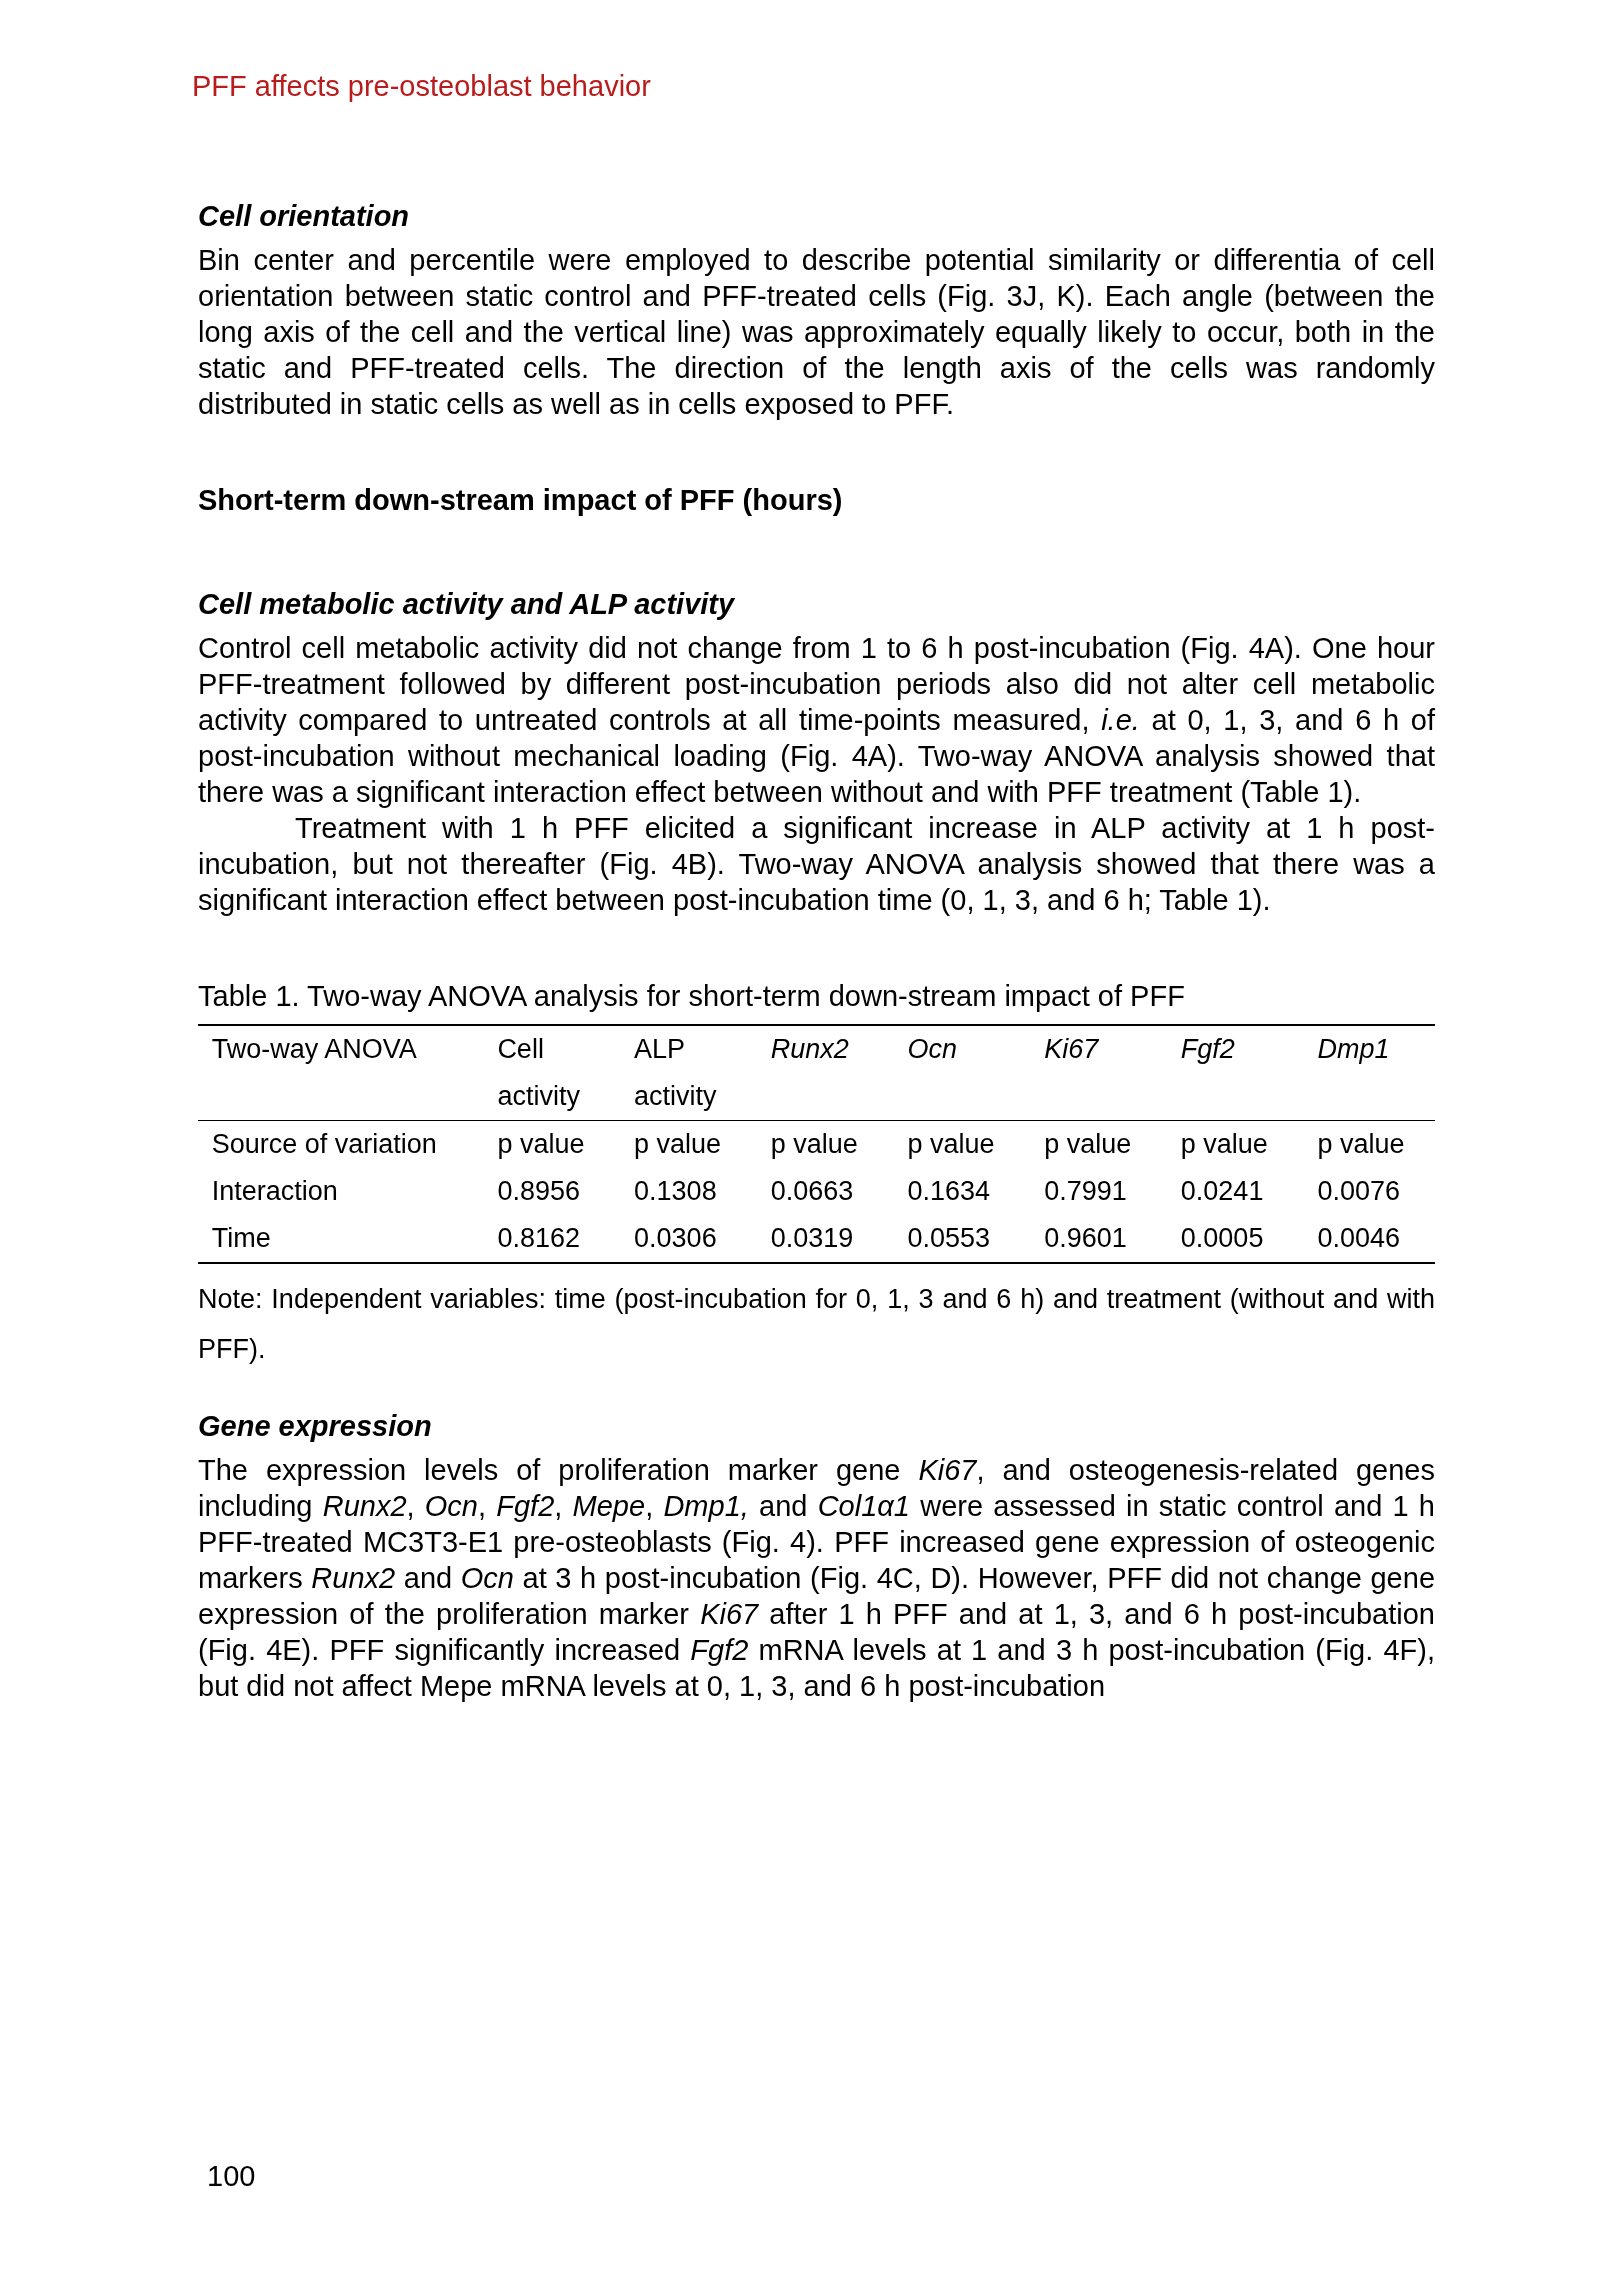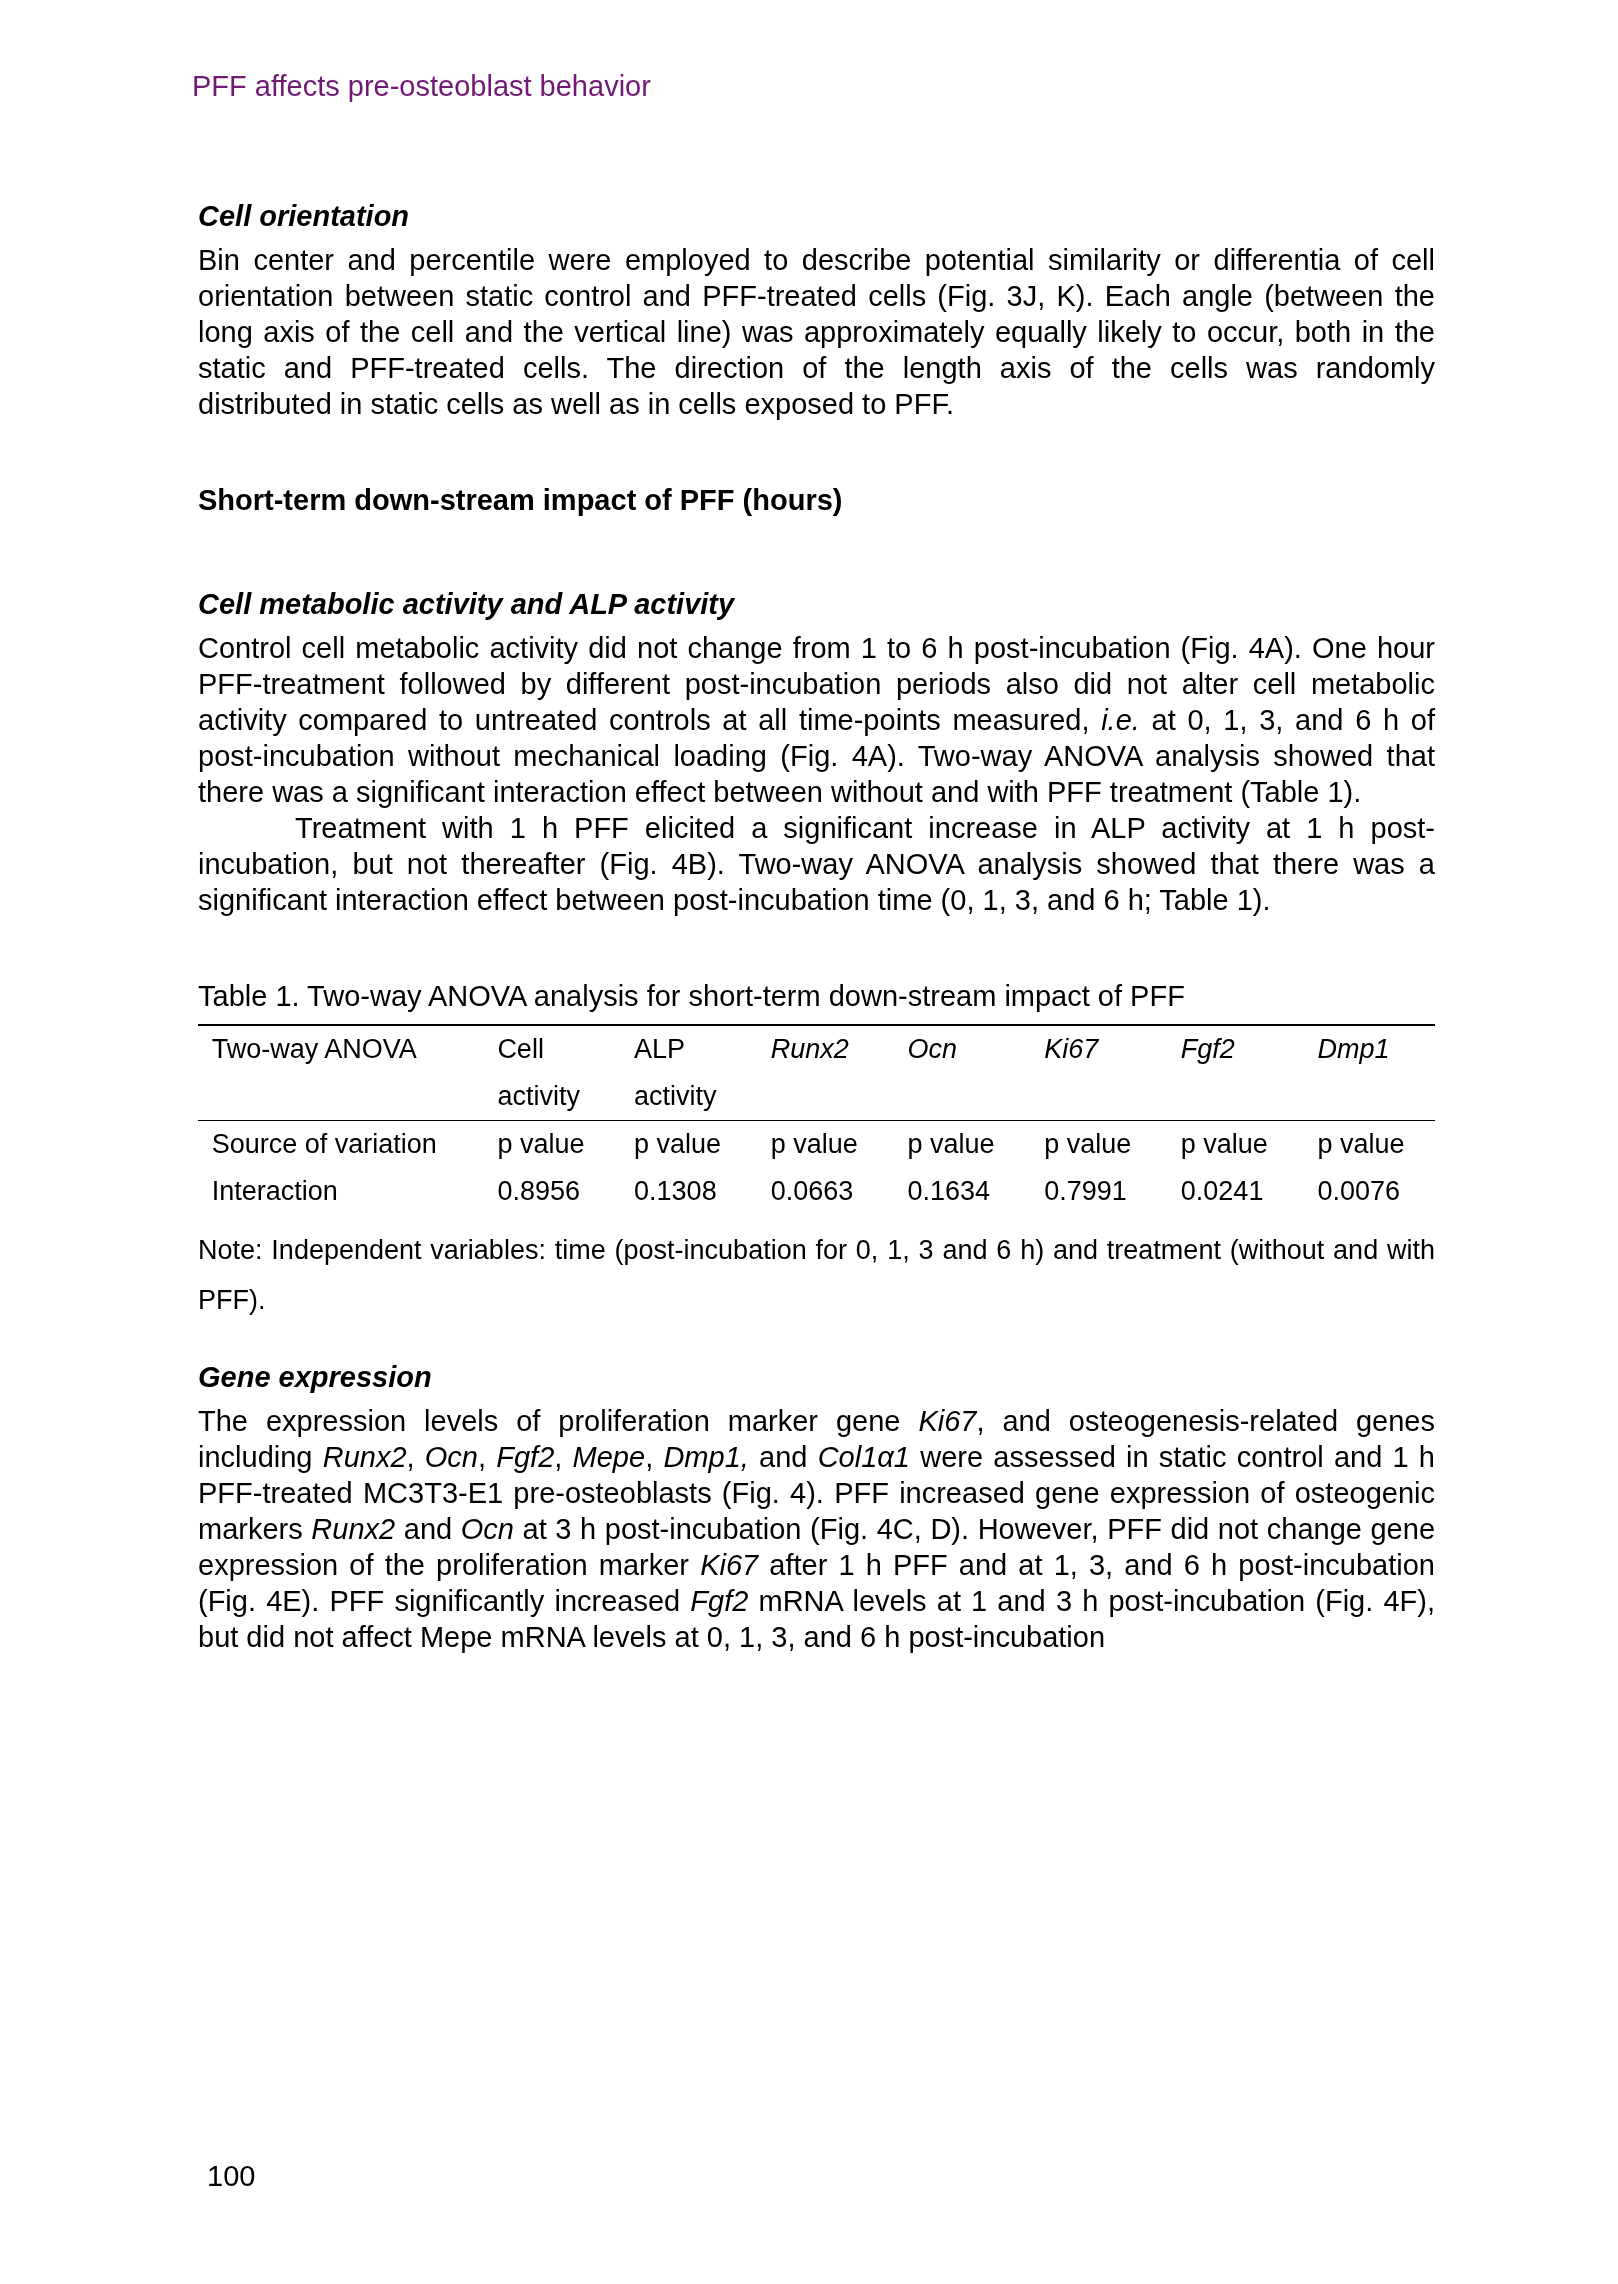--- a/index.html
+++ b/index.html
@@ -9,21 +9,21 @@
       position: relative;
       overflow: hidden;
       font-family: "Liberation Sans", sans-serif;
       color: #000000;
     }
     .running-header {
       position: absolute;
       left: 192px;
       top: 70px;
       font-size: 29px;
-      color: #701a75;
+      color: #b91c1c;
       letter-spacing: 0;
     }
     .content {
       position: absolute;
       left: 198px;
       top: 190px;
       width: 1237px;
     }
     .sub-head-bi {
       font-weight: bold;
@@ -152,20 +152,30 @@
       <tr>
         <td class="c0">Interaction</td>
         <td class="c1">0.8956</td>
         <td class="c2">0.1308</td>
         <td class="c3">0.0663</td>
         <td class="c4">0.1634</td>
         <td class="c5">0.7991</td>
         <td class="c6">0.0241</td>
         <td class="c7">0.0076</td>
       </tr>
+      <tr class="last">
+        <td class="c0">Time</td>
+        <td class="c1">0.8162</td>
+        <td class="c2">0.0306</td>
+        <td class="c3">0.0319</td>
+        <td class="c4">0.0553</td>
+        <td class="c5">0.9601</td>
+        <td class="c6">0.0005</td>
+        <td class="c7">0.0046</td>
+      </tr>
     </tbody>
   </table>
 
   <p class="table-note">Note: Independent variables: time (post-incubation for 0, 1, 3 and 6 h) and treatment (without and with PFF).</p>
 
   <div class="gap-half"></div>
 
   <h3 class="sub-head-bi">Gene expression</h3>
   <p class="body"><span>The expression levels of proliferation marker gene </span><i>Ki67</i><span>, and osteogenesis-related genes including </span><i>Runx2</i><span>, </span><i>Ocn</i><span>, </span><i>Fgf2</i><span>, </span><i>Mepe</i><span>, </span><i>Dmp1,</i><span> and </span><i>Col1α1</i><span> were assessed in static control and 1 h PFF-treated MC3T3-E1 pre-osteoblasts (Fig. 4). PFF increased gene expression of osteogenic markers </span><i>Runx2</i><span> and </span><i>Ocn</i><span> at 3 h post-incubation (Fig. 4C, D). However, PFF did not change gene expression of the proliferation marker </span><i>Ki67</i><span> after 1 h PFF and at 1, 3, and 6 h post-incubation (Fig. 4E). PFF significantly increased </span><i>Fgf2</i><span> mRNA levels at 1 and 3 h post-incubation (Fig. 4F), but did not affect Mepe mRNA levels at 0, 1, 3, and 6 h post-incubation</span></p>
 

